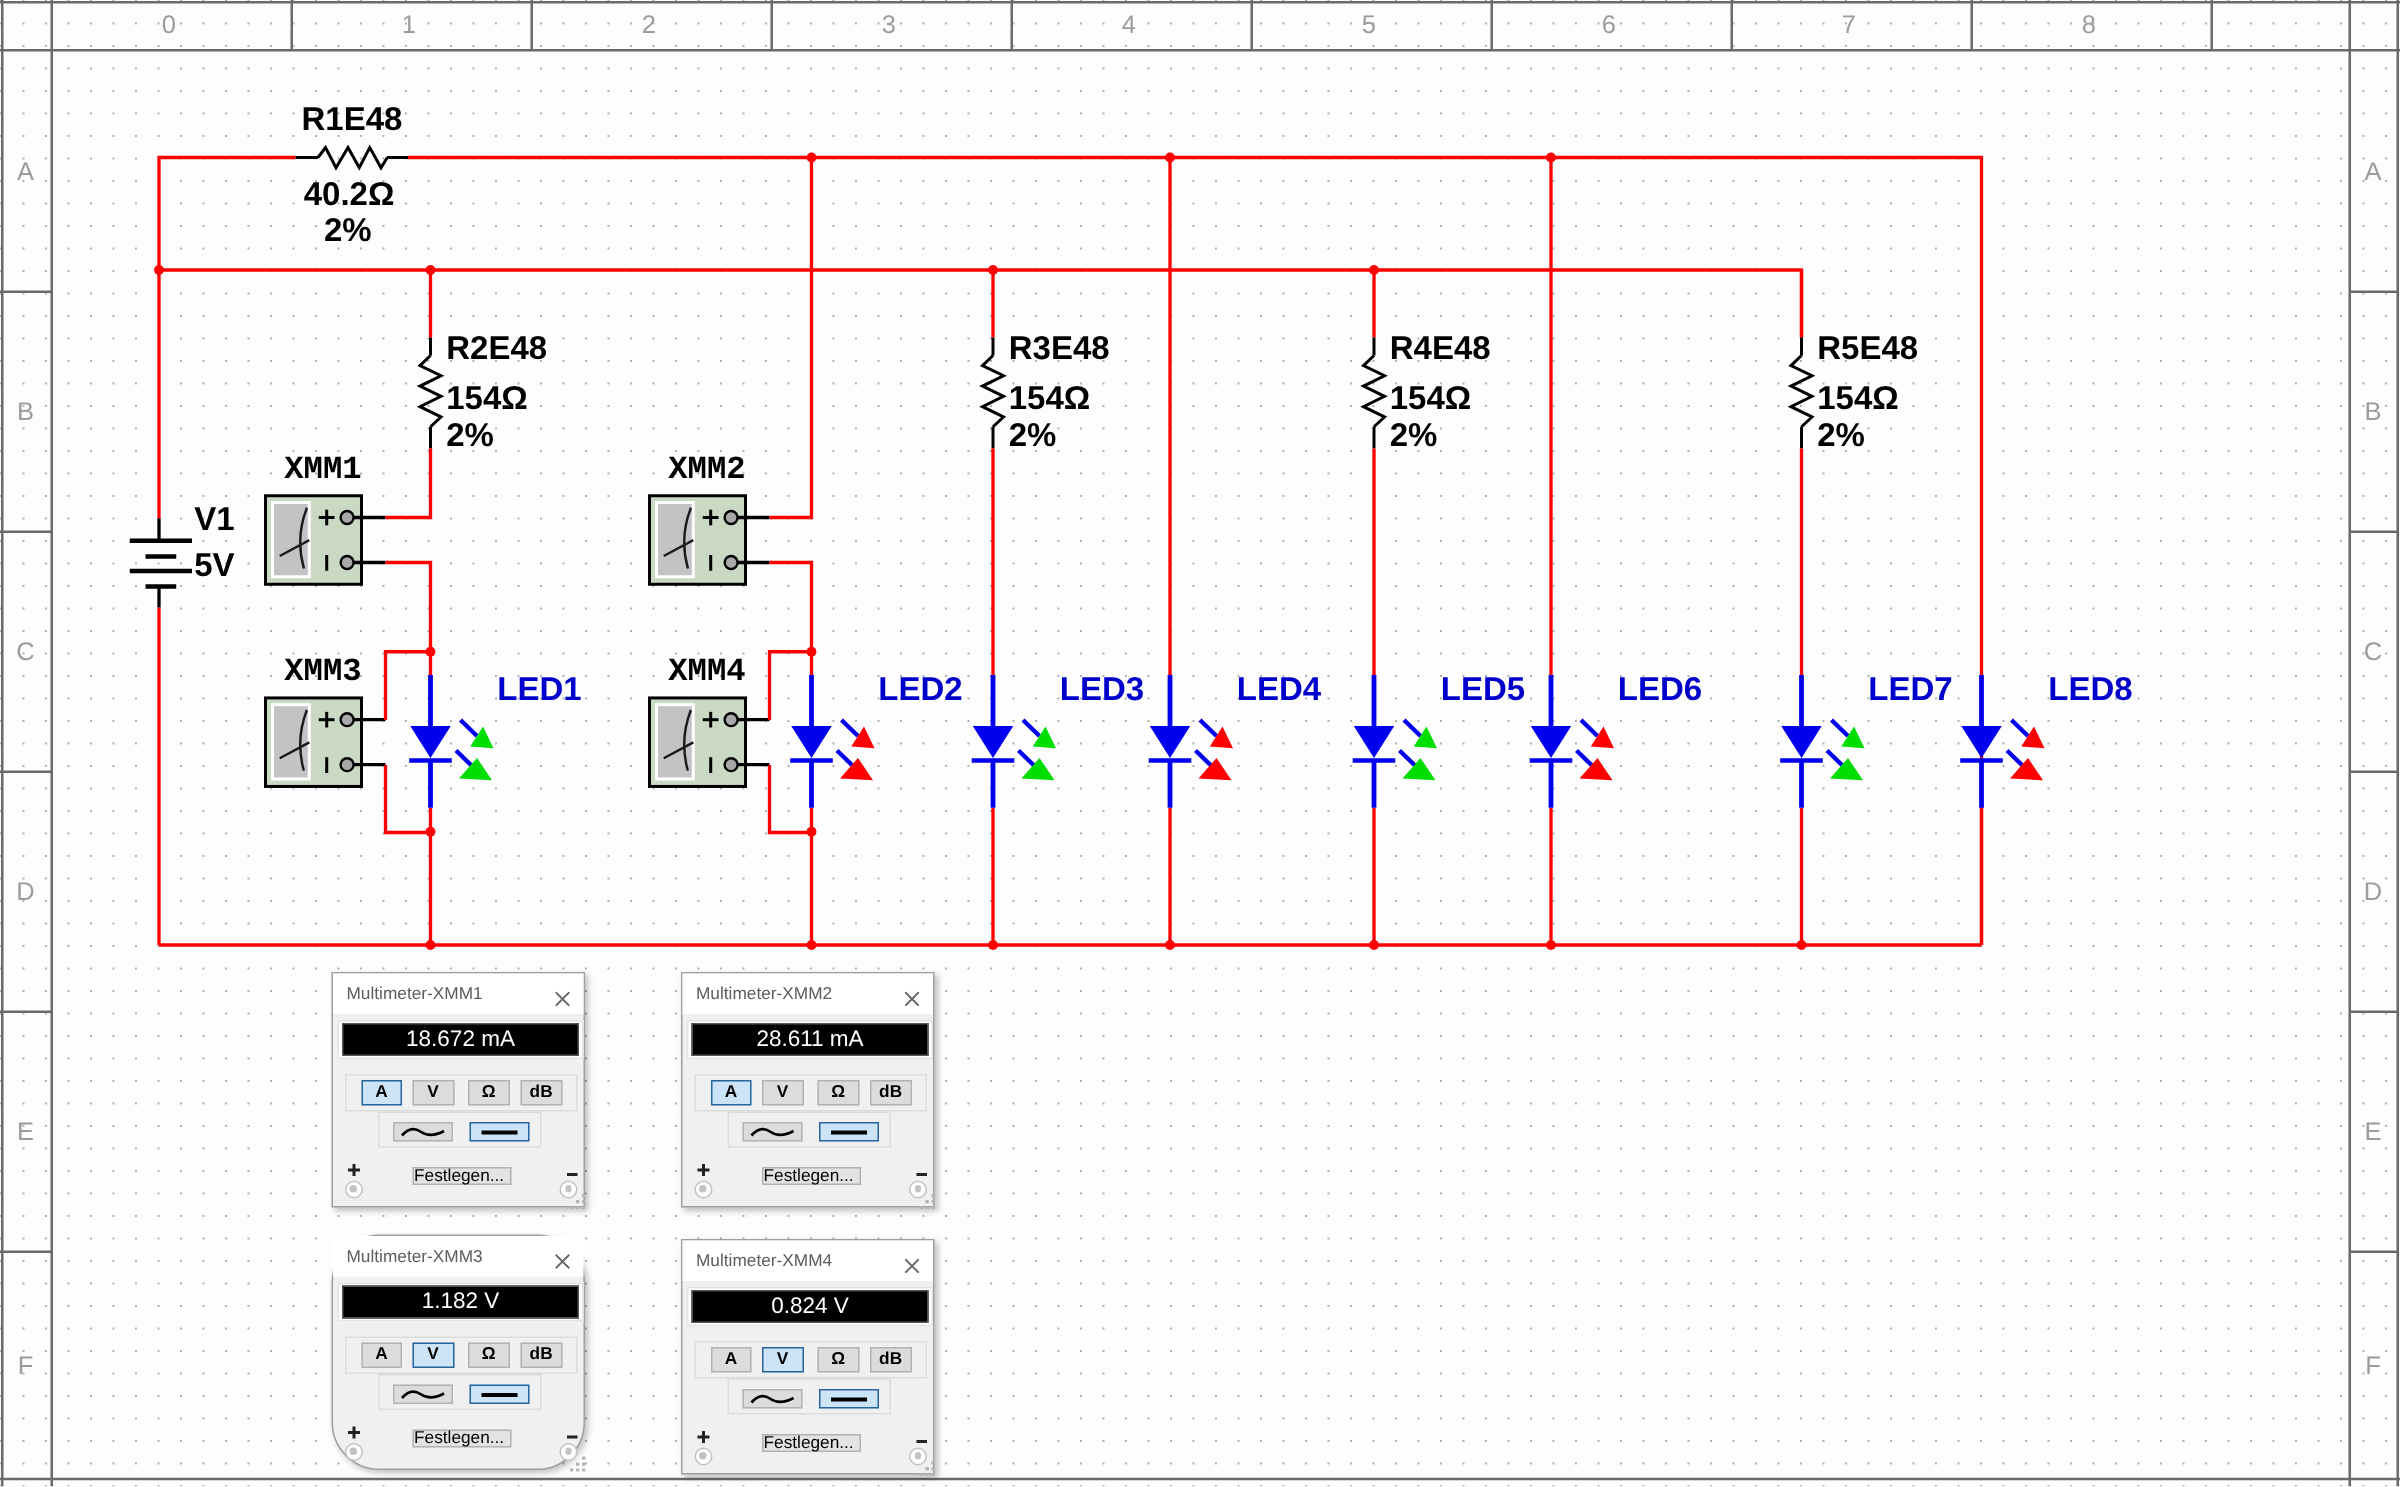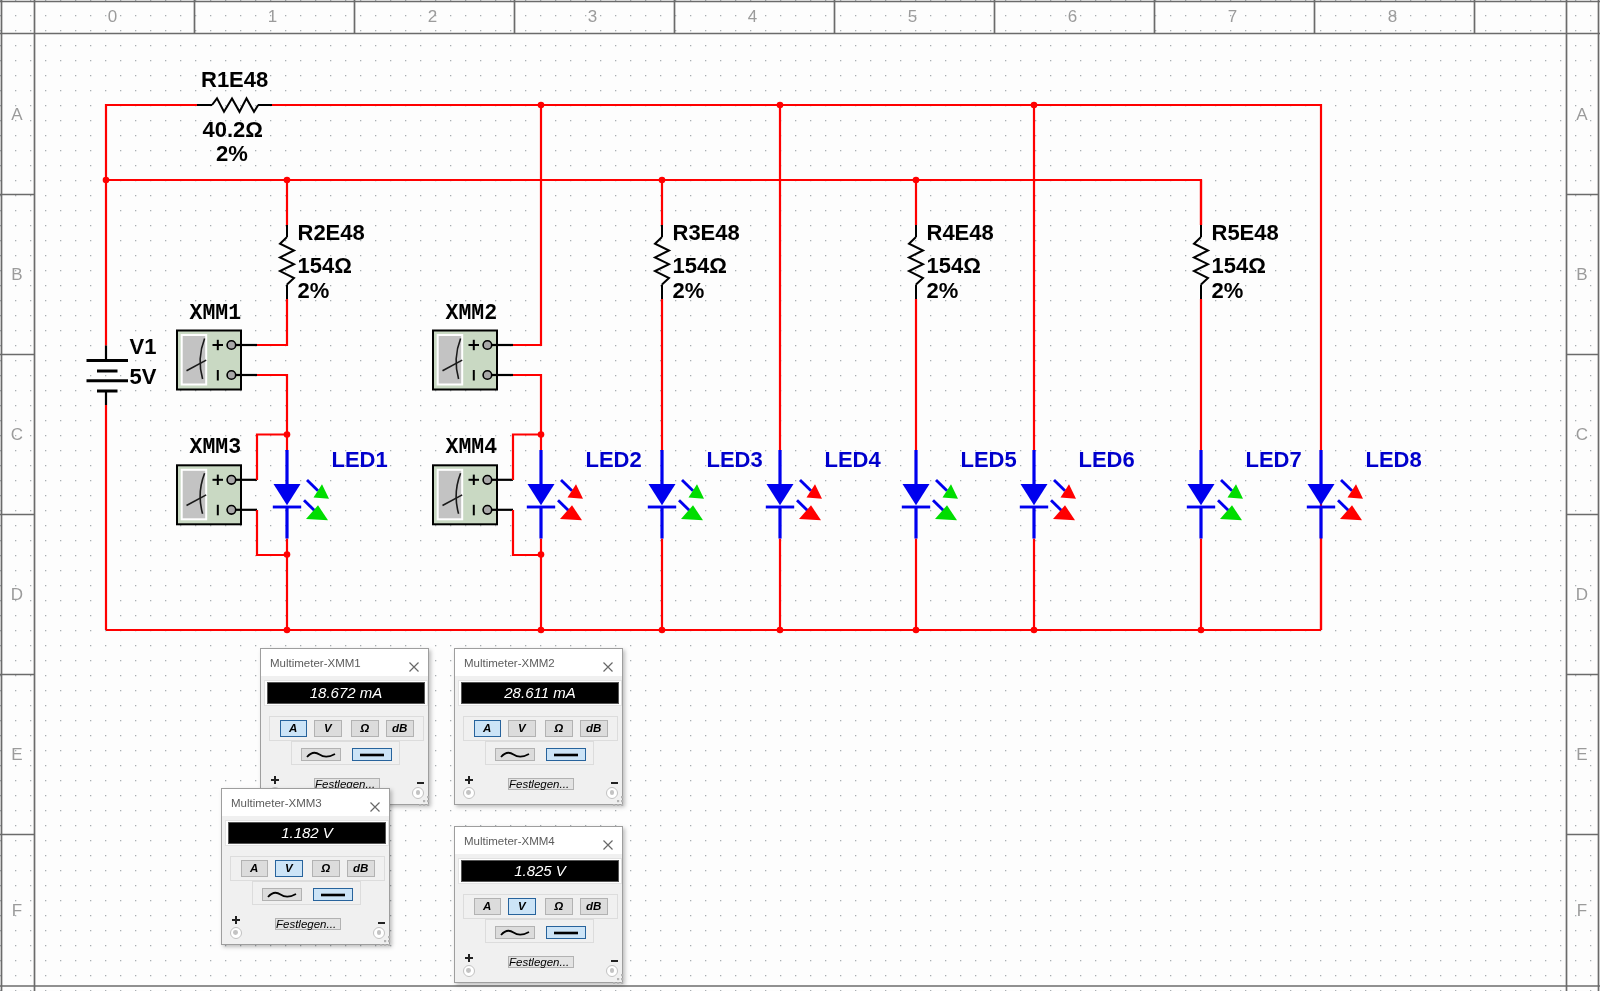--- a/index.html
+++ b/index.html
@@ -5,21 +5,21 @@
 * { margin:0; padding:0; box-sizing:border-box; }
 html,body { width:1600px; height:991px; overflow:hidden; background:#fdfdfd;
   font-family:"Liberation Sans",sans-serif; }
 #stage { position:relative; width:1600px; height:991px; }
 #schem { position:absolute; left:0; top:0; }
 .mwin { position:absolute; width:169px; height:157px; background:#f0f0f0;
   border:1px solid #9e9e9e; box-shadow:2px 2px 4px rgba(0,0,0,0.25); }
 .mtitle { position:absolute; left:0; top:0; width:100%; height:27px; background:#fff; }
 .mtext { position:absolute; left:9px; top:8px; font-size:11.5px; color:#5c5c5c; }
 .mclose { position:absolute; right:9px; top:9px; }
-.mbody { position:absolute; left:0; top:27px; width:167px; height:117px;font-style:italic; }
+.mbody { position:absolute; left:0; top:27px; width:167px; height:117px; }
 .mdisp { position:absolute; left:3px; top:3.5px; width:164px; height:26.5px; background:#fff;
   border:1px solid #e3e3e3; }
 .mdispin { position:absolute; left:2px; top:1.5px; right:2px; bottom:1.5px; background:#000;
   border:1px solid #555; color:#fff; font-size:15px; text-align:center; line-height:20px; }
 .grp { position:absolute; border:1px solid #dcdcdc; }
 .g1 { left:7.5px; top:39.5px; width:155.5px; height:25px; }
 .g2 { left:30px; top:65px; width:109px; height:23.5px; }
 .mbtn { position:absolute; top:43.5px; height:17.2px; background:#dcdcdc; border:1px solid #b2b2b2;
   font-size:11.5px; font-weight:bold; text-align:center; line-height:15.5px; color:#000; }
 .mbtn.sel { background:#cce4f7; border:1.6px solid #27639c; line-height:14.5px; }
@@ -448,21 +448,21 @@
         <circle cx="287" cy="630" r="3.3"></circle>
         <circle cx="541" cy="630" r="3.3"></circle>
         <circle cx="662" cy="630" r="3.3"></circle>
         <circle cx="780" cy="630" r="3.3"></circle>
         <circle cx="916" cy="630" r="3.3"></circle>
         <circle cx="1034" cy="630" r="3.3"></circle>
         <circle cx="1201" cy="630" r="3.3"></circle>
       </g>
 </svg>
 
-<div class="mwin" style="left:221px;top:648px;margin-left:39px;">
+<div class="mwin" style="left:221px;top:648px;">
   <div class="mtitle">
         <span class="mtext">Multimeter-XMM1</span>
         <span class="mclose"><svg width="10" height="10" viewBox="0 0 10 10">
             <path d="M0.5 0.5 L9.5 9.5 M9.5 0.5 L0.5 9.5" stroke="#686868" stroke-width="1.2"></path>
           </svg></span>
       </div>
   <div class="mbody">
 
     <div class="mdisp">
           <div class="mdispin">18.672 mA</div>
@@ -556,21 +556,21 @@
             <rect x="10" y="7" width="2.2" height="2.2"></rect>
             <rect x="6" y="7" width="2.2" height="2.2"></rect>
             <rect x="10" y="11" width="2.2" height="2.2"></rect>
             <rect x="6" y="11" width="2.2" height="2.2"></rect>
             <rect x="2" y="11" width="2.2" height="2.2"></rect>
           </g>
         </svg>
   </div>
 </div>
 
-<div class="mwin" style="left:221px;top:788px;">
+<div class="mwin" style="left:221px;top:823px;border-radius:32px;">
   <div class="mtitle">
         <span class="mtext">Multimeter-XMM3</span>
         <span class="mclose"><svg width="10" height="10" viewBox="0 0 10 10">
             <path d="M0.5 0.5 L9.5 9.5 M9.5 0.5 L0.5 9.5" stroke="#686868" stroke-width="1.2"></path>
           </svg></span>
       </div>
   <div class="mbody">
 
     <div class="mdisp">
           <div class="mdispin">1.182 V</div>
@@ -620,21 +620,21 @@
 <div class="mwin" style="left:454px;top:826px;">
   <div class="mtitle">
         <span class="mtext">Multimeter-XMM4</span>
         <span class="mclose"><svg width="10" height="10" viewBox="0 0 10 10">
             <path d="M0.5 0.5 L9.5 9.5 M9.5 0.5 L0.5 9.5" stroke="#686868" stroke-width="1.2"></path>
           </svg></span>
       </div>
   <div class="mbody">
 
     <div class="mdisp">
-          <div class="mdispin">1.825 V</div>
+          <div class="mdispin">0.824 V</div>
         </div>
 
     <div class="grp g1"></div>
     <div class="mbtn " style="left:19px;width:26.5px;">A</div>
     <div class="mbtn sel" style="left:53px;width:27.5px;">V</div>
     <div class="mbtn" style="left:90px;width:27.5px;">Ω</div>
     <div class="mbtn" style="left:125px;width:27.5px;">dB</div>
 
     <div class="grp g2"></div>
     <div class="wbtn" style="left:39.5px;"><svg width="38" height="12" viewBox="0 0 38 12">

